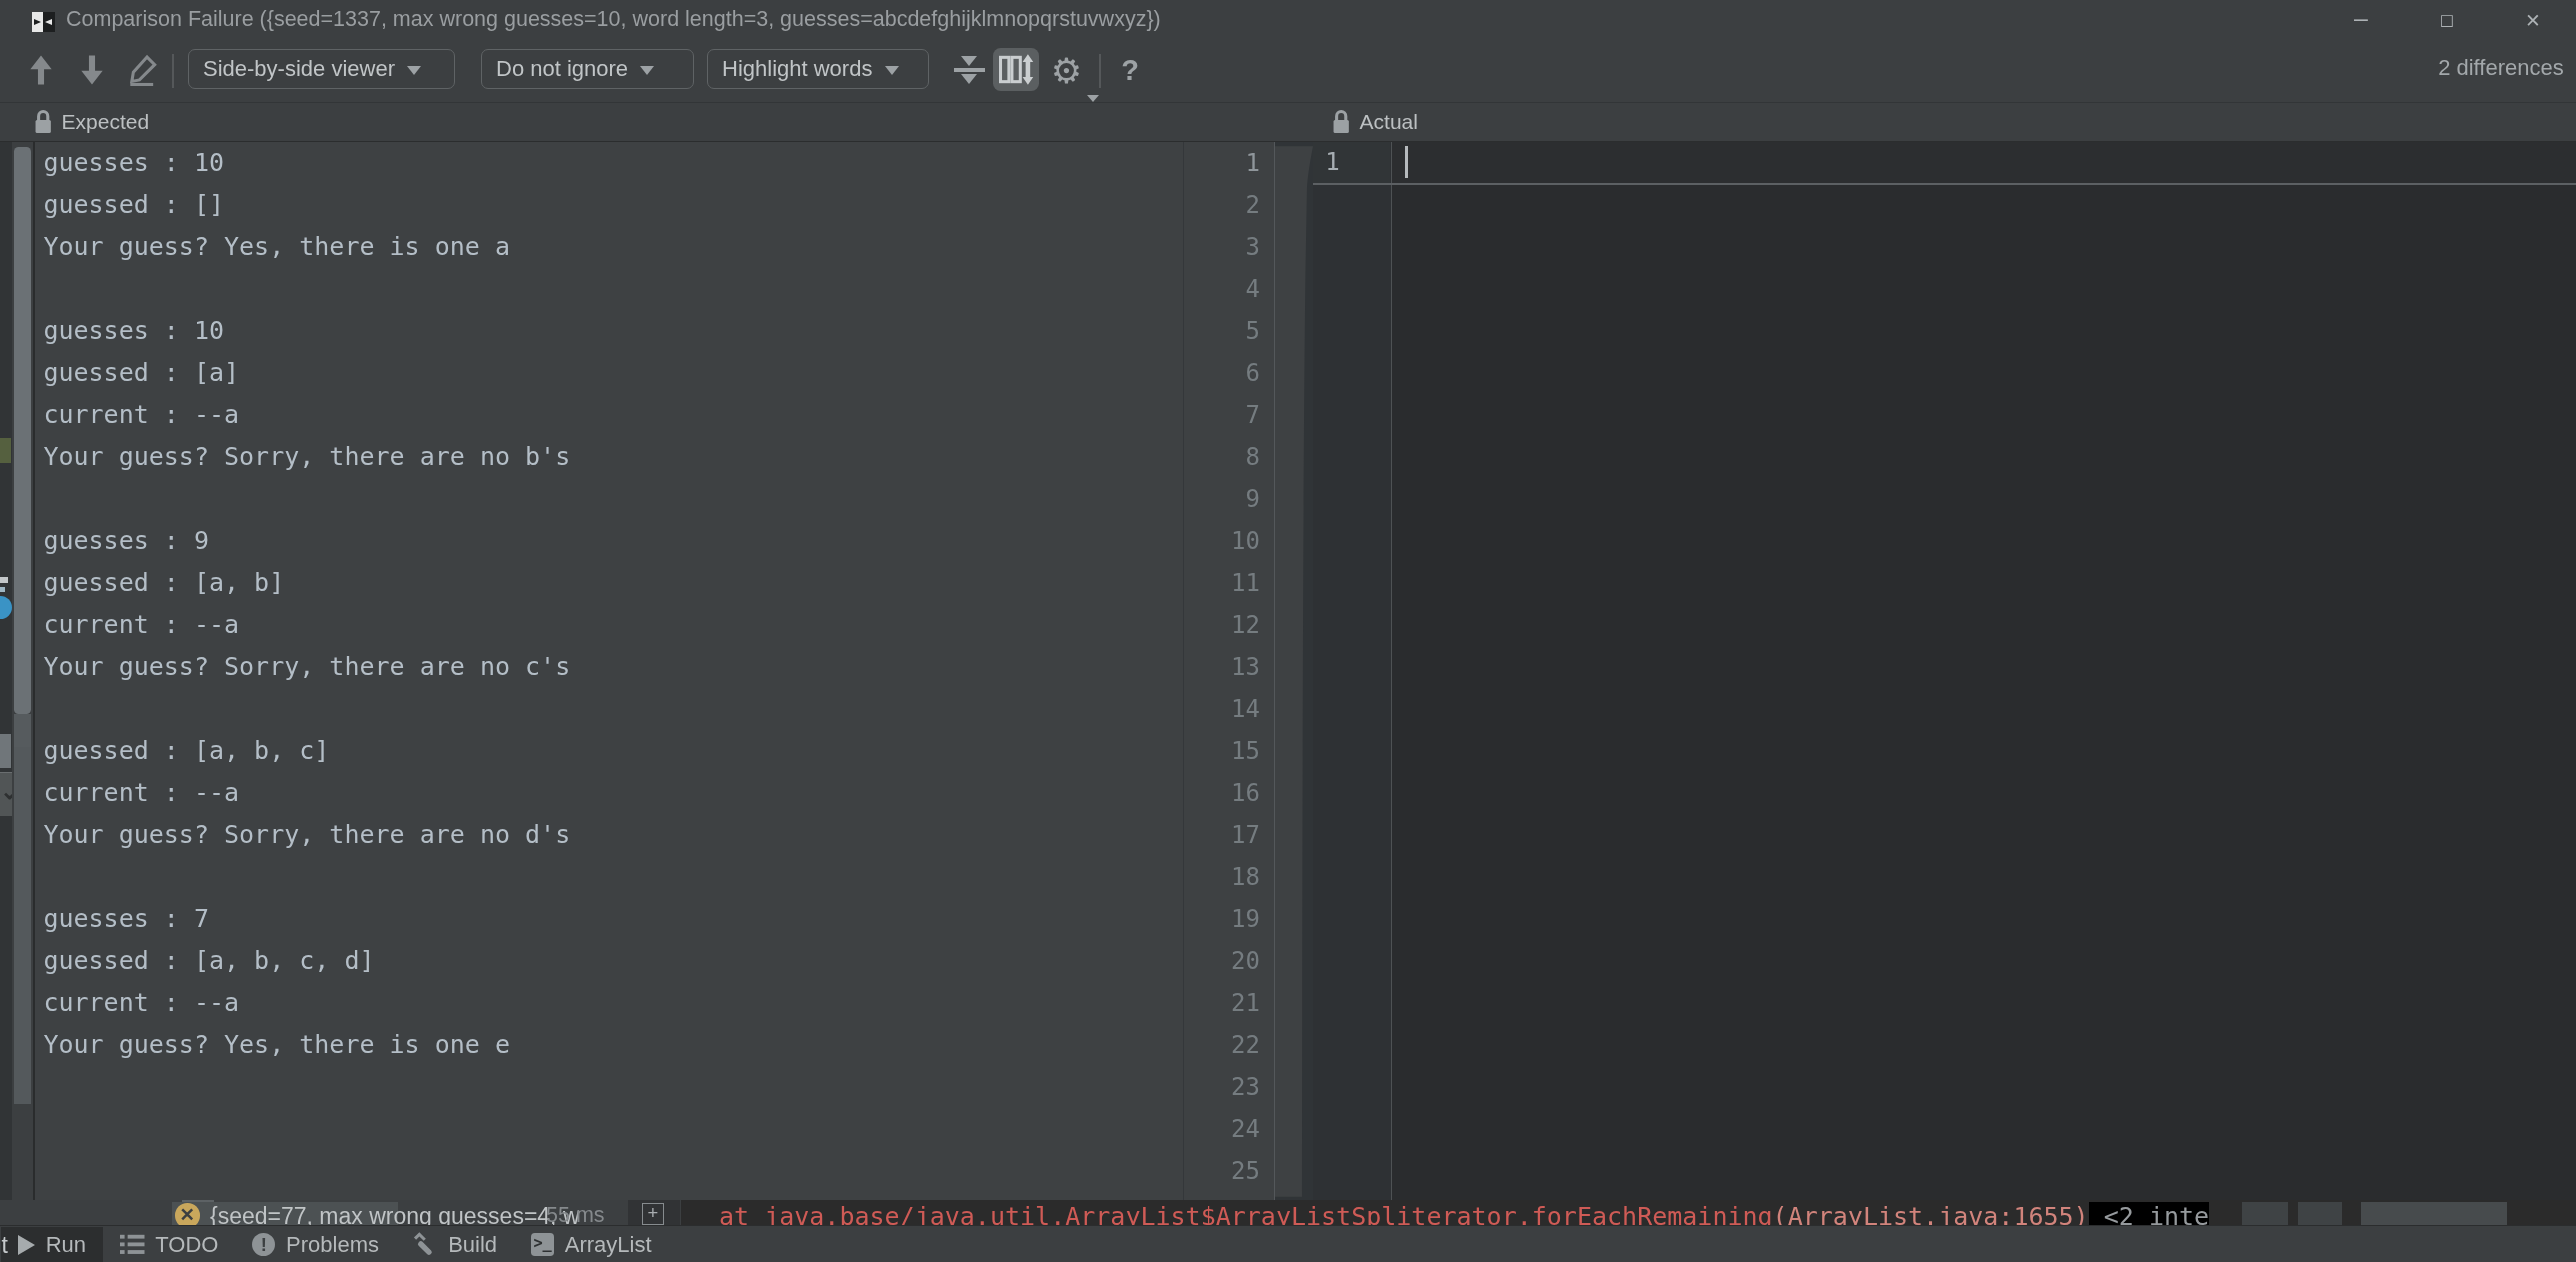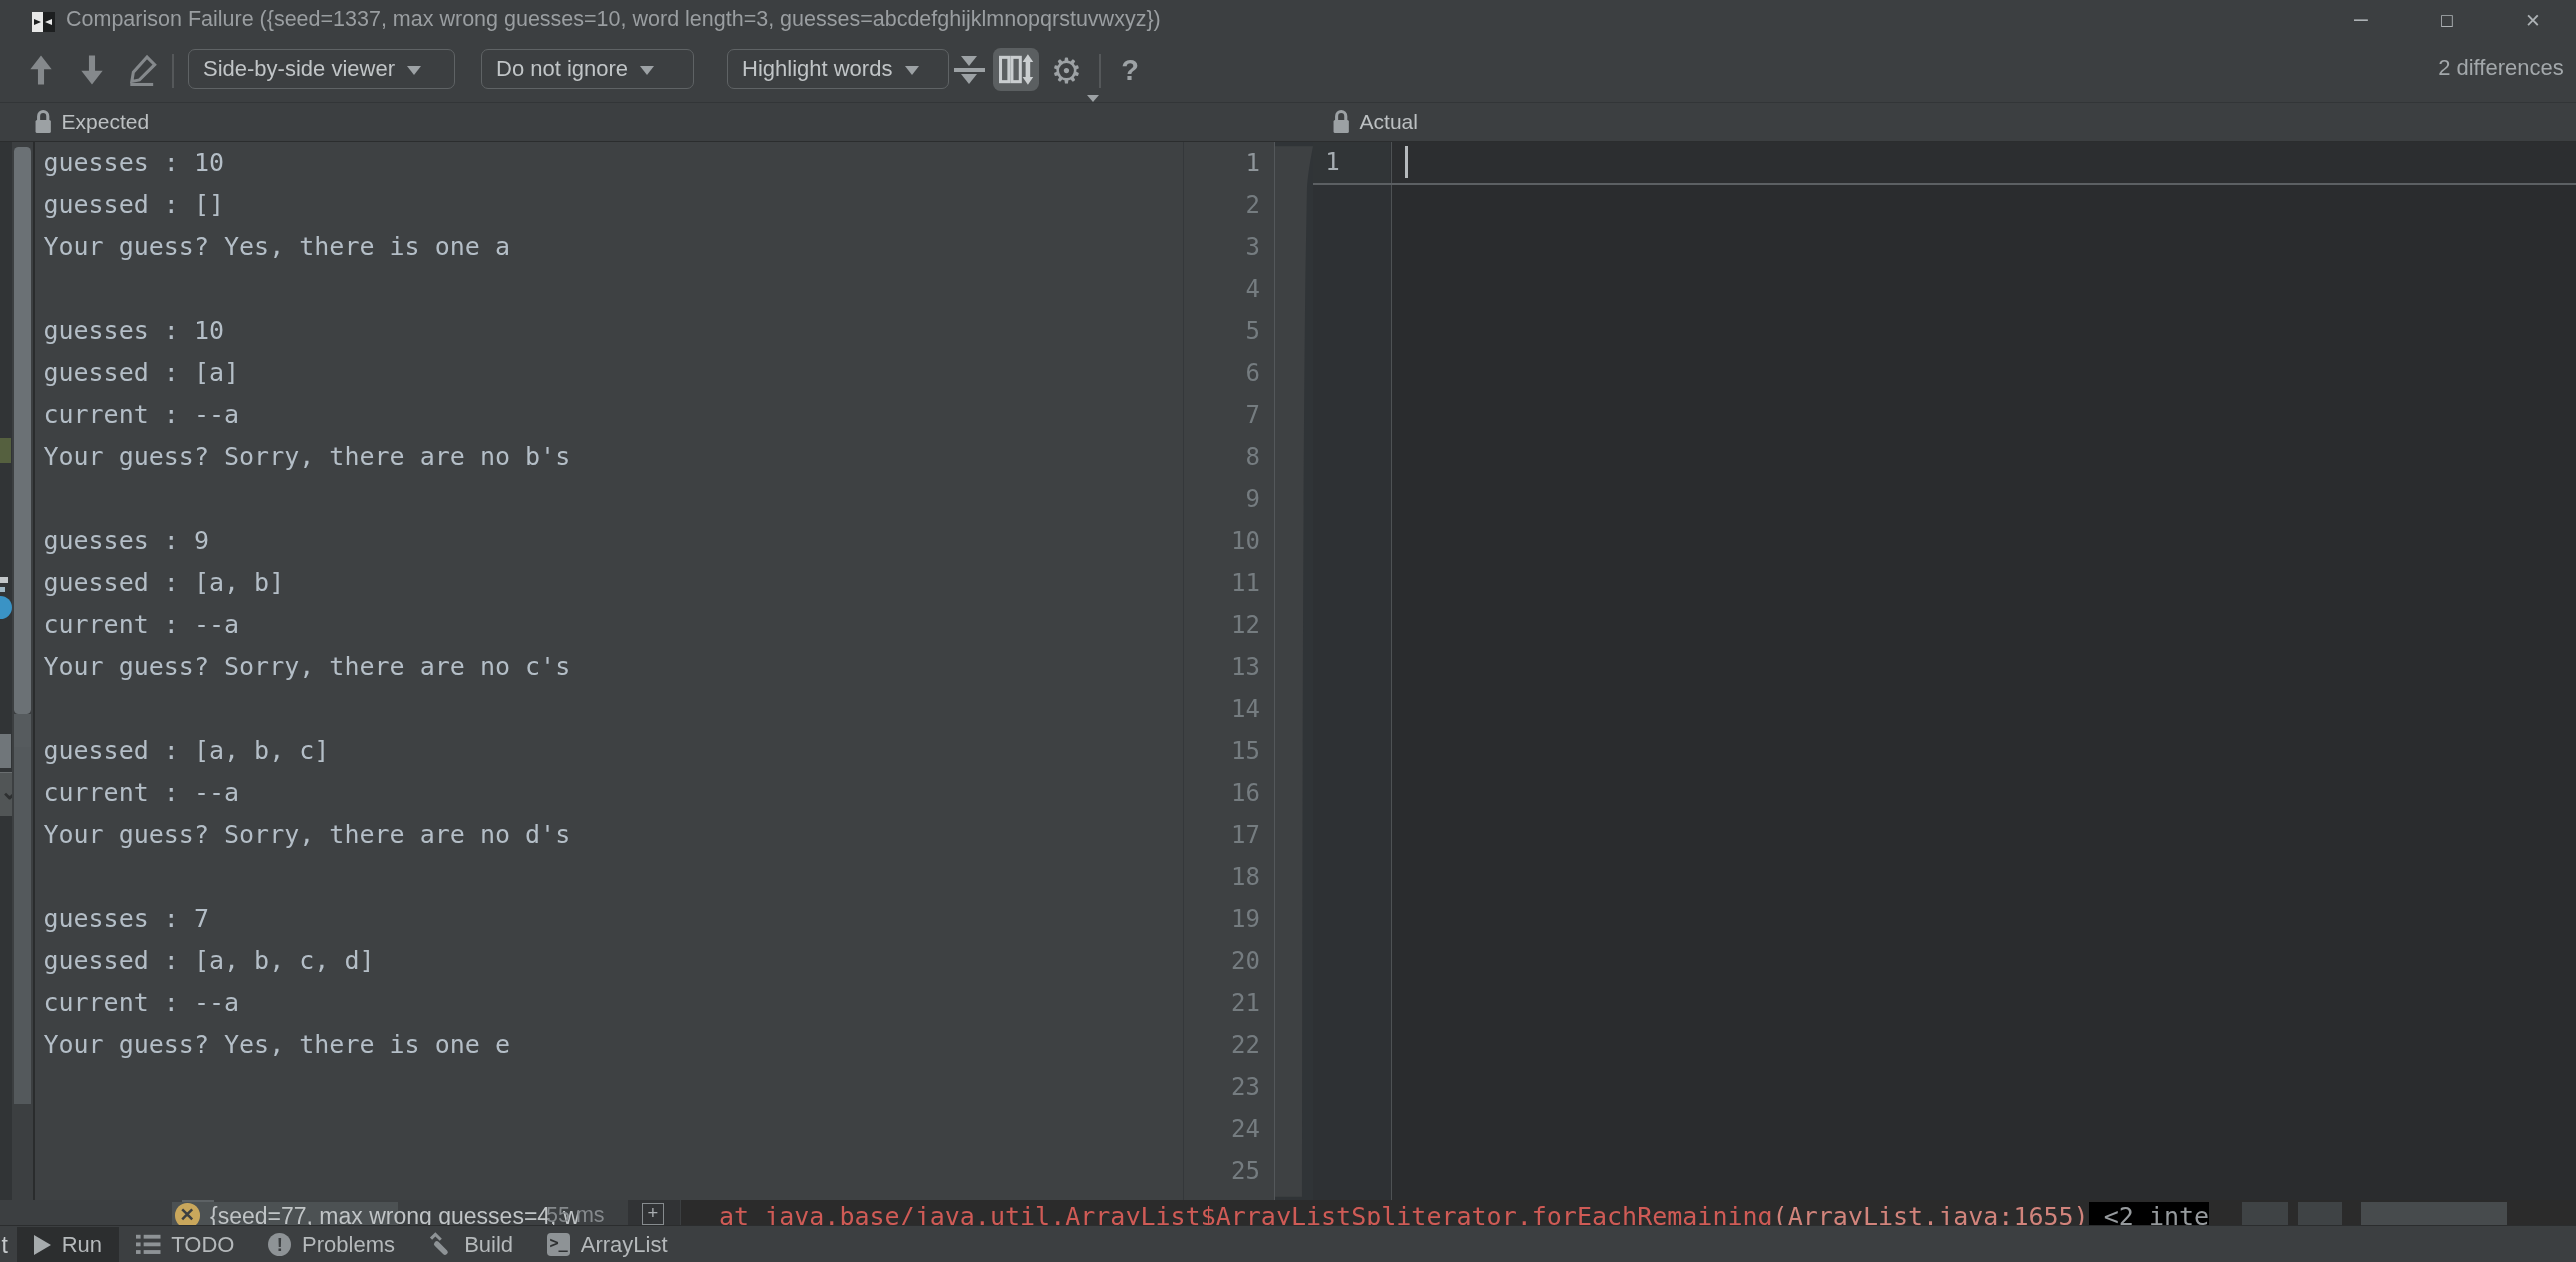--- a/index.html
+++ b/index.html
@@ -111,21 +111,21 @@
   .cb2 { left:1617px; width:44px; background:#3f4345; }
   .cb3 { left:1680px; width:146px; background:#474b4d; }
 
   
   .statusbar { position:absolute; left:0; top:1225px; width:2576px; height:38px; background:#3c3f41;
                border-top:1.5px solid #2b2d2e; display:flex; align-items:center; }
   .git-frag { position:absolute; left:1.5px; top:6.1px; color:#c6cacc; font-size:23px; }
   .sb-tab { display:flex; align-items:center; gap:10.7px; height:36px; padding:0 17px;
             color:#b5b9bb; font-size:22px; }
   .sb-tab.selected { background:#2c2e2f; }
-  .sb-run { margin-left:17px;justify-content:space-between; }
+  .sb-run { margin-left:1px;justify-content:space-between; }
   .play-tri { width:0; height:0; border-left:17px solid #a6abad; border-top:10.7px solid transparent;
               border-bottom:10.7px solid transparent; }
   .todo-ic, .build-ic, .term-ic, .prob-ic { display:block; }
   .prob-circle { width:23px; height:23px; border-radius:50%; background:#8e9396; color:#3c3f41;
                  font-weight:bold; font-size:18.4px; display:flex; align-items:center; justify-content:center; }
   .term-box { width:23px; height:23px; border-radius:3.8px; background:#8e9396; color:#2e3132; font-weight:bold;
               font-size:15.3px; line-height:21.5px; text-align:center; font-family:"DejaVu Sans Mono", monospace; }
 </style>
 </head>
 <body>
@@ -168,21 +168,21 @@
     <div class="tb-sep" style="left:172px;"></div>
 
     <div class="dd" style="left:188px;width:267px;">
       <span>Side-by-side viewer</span>
       <span class="dd-caret"></span>
     </div>
     <div class="dd" style="left:481px;width:213px;">
       <span>Do not ignore</span>
       <span class="dd-caret"></span>
     </div>
-    <div class="dd" style="left:727px;width:222px;">
+    <div class="dd" style="left:707px;width:222px;">
       <span>Highlight words</span>
       <span class="dd-caret"></span>
     </div>
 
     <div class="tb-icon" style="left:949px;width:40px;">
       <div class="collapse-ic">
         <div class="tri-down"></div>
           <div class="bar"></div>
           <div class="tri-down"></div>
       </div>

